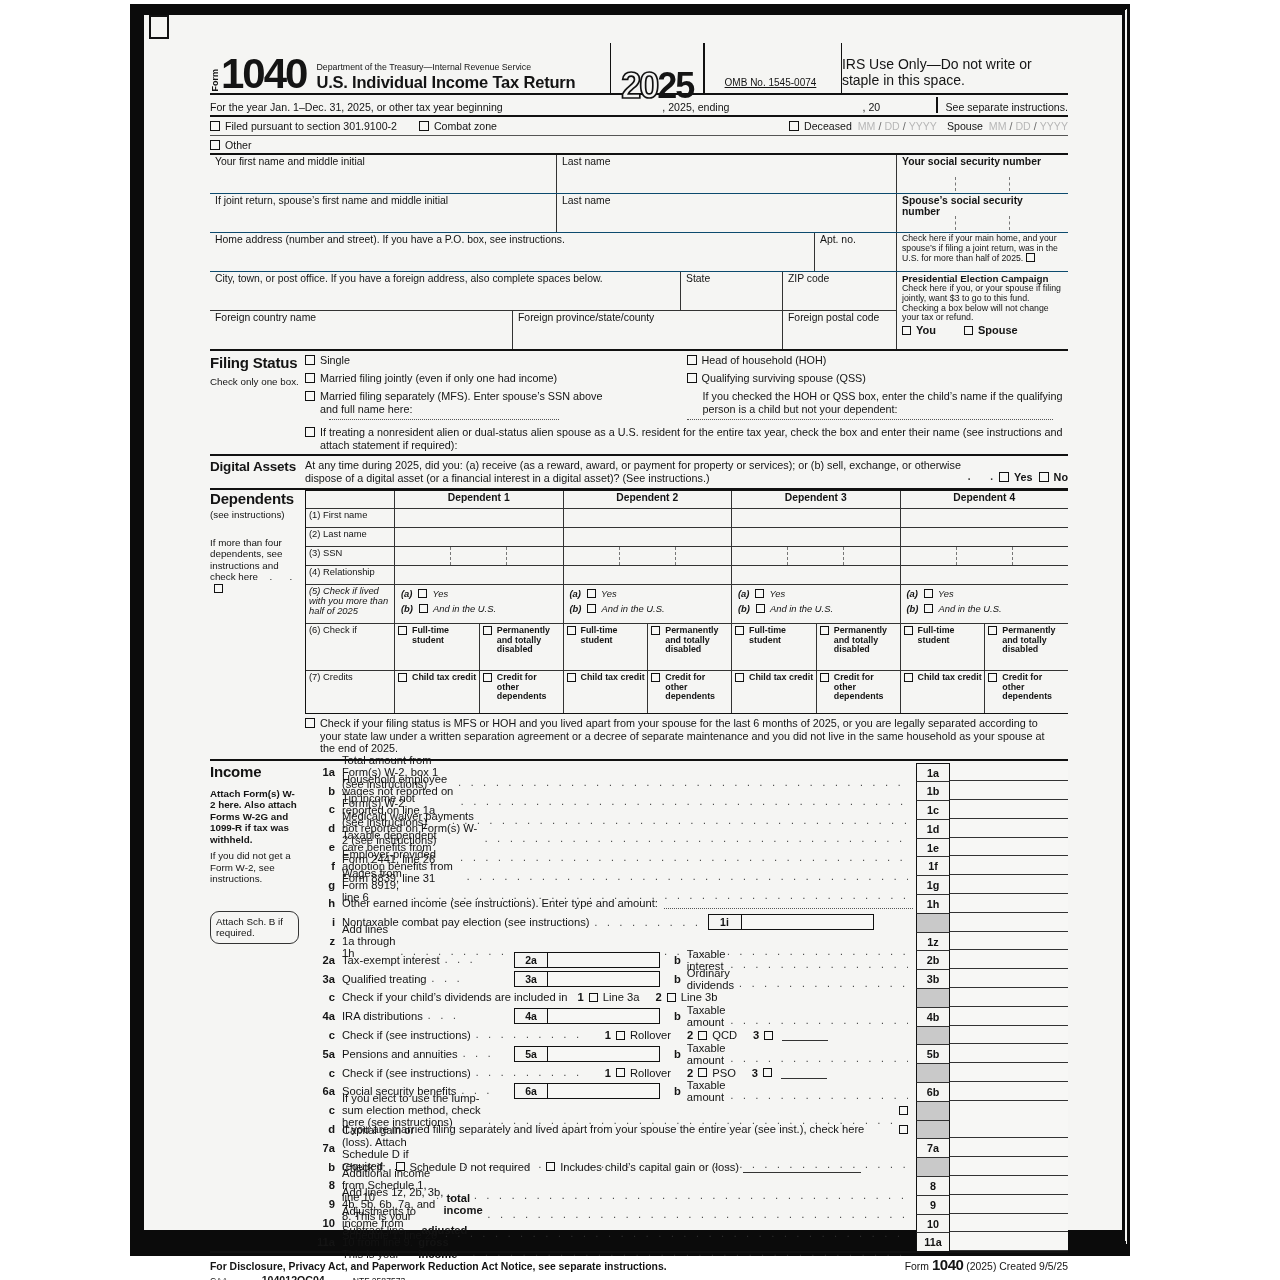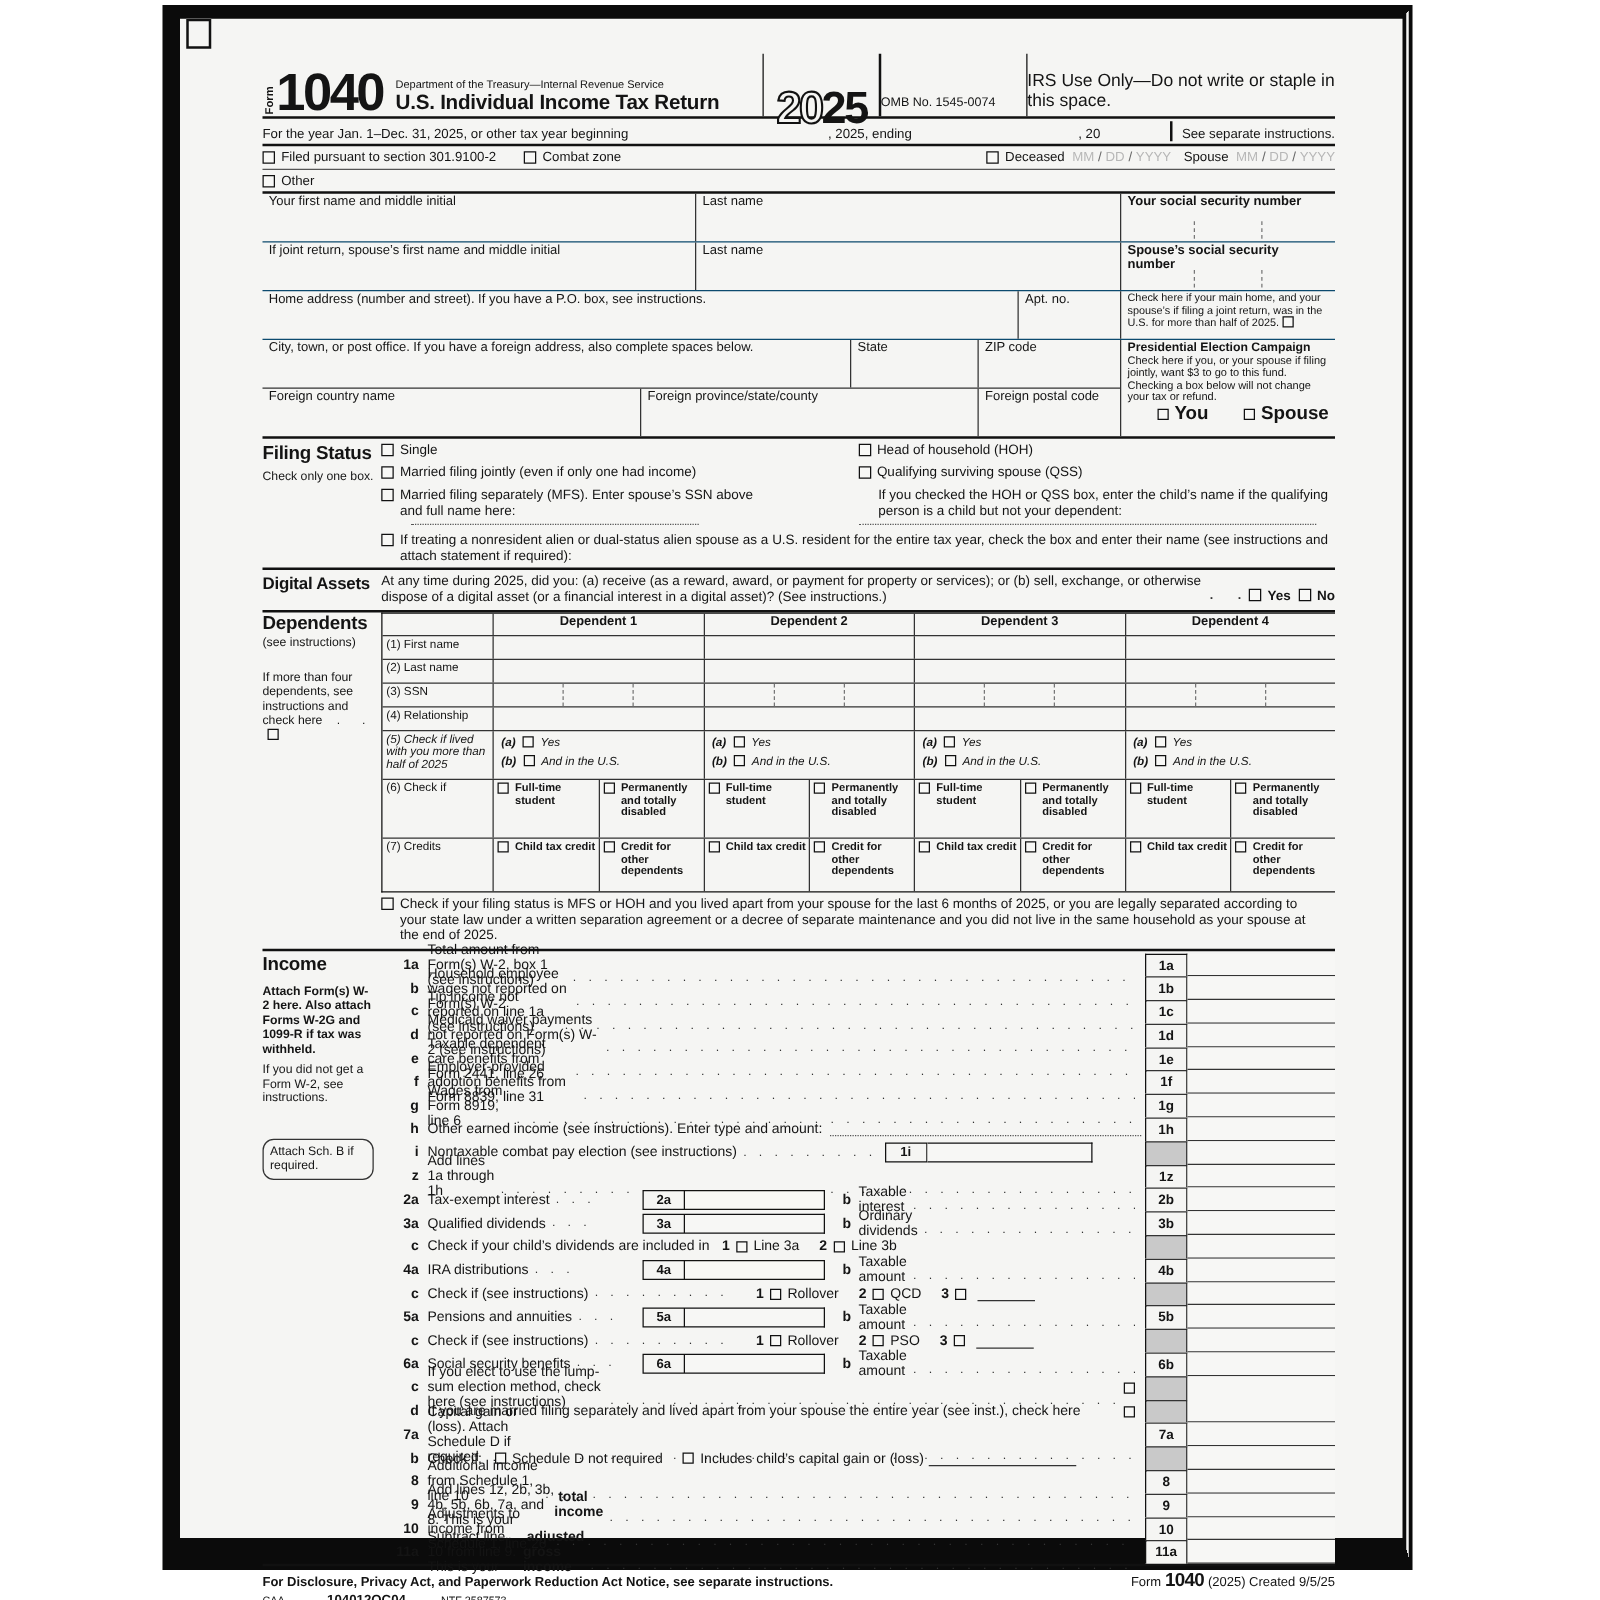--- a/index.html
+++ b/index.html
@@ -27,21 +27,21 @@
   
   .hdr{display:flex;align-items:stretch;border-bottom:2.5px solid #111;height:50px;}
   .hdr-left{display:flex;align-items:flex-end;width:400px;padding-bottom:2px;}
   .form-word{writing-mode:vertical-rl;transform:rotate(180deg);font-size:9px;font-weight:bold;line-height:10px;margin-right:1px;}
   .form-num{font-size:42px;font-weight:800;letter-spacing:-2px;line-height:34px;margin-right:10px;}
   .dept{font-size:8.8px;margin-bottom:2px;}
   .ftitle{font-size:16.5px;font-weight:bold;letter-spacing:-.2px;line-height:17px;}
   .vd{width:1.3px;background:#111;flex:none;}
   .year{width:92px;display:flex;align-items:center;justify-content:center;font-size:36px;font-weight:800;letter-spacing:-2px;margin-top:36px;}
   .yr-outline{color:#f5f5f3;-webkit-text-stroke:1.7px #111;}
-  .omb{width:112px;font-size:10px;display:flex;align-items:flex-end;padding:0 4px 5px 0;}
+  .omb{width:112px;font-size:10px;display:flex;align-items:flex-end;padding:0 4px 5px 20px;text-decoration:underline;}
   .irsuse{flex:1;font-size:14px;display:flex;align-items:flex-end;justify-content:center;padding-bottom:5px;}
 
   .yearrow{display:flex;align-items:flex-end;height:18px;border-bottom:2px solid #111;font-size:10.6px;padding-bottom:2px;}
   .cbrow{display:flex;align-items:center;height:18px;border-bottom:1px solid #555;font-size:10.6px;}
   .otherrow{display:flex;align-items:center;height:17px;font-size:10.6px;}
   .ph{color:#b7b7b7;}
   .slash{color:#666;margin:0 3px;}
 
   
   .ntable{border-top:2px solid #111;font-size:10.4px;}
@@ -54,21 +54,21 @@
   .ssn-entry{position:absolute;left:4px;right:4px;bottom:2px;height:14px;display:flex;}
   .ssn-entry div{flex:1;border-right:1.3px dashed #777;}
   .ssn-entry div:last-child{border-right:none;}
   .tiny{font-size:8.7px;line-height:9.6px;}
   .nrow-de{display:grid;grid-template-columns:686px 172px;border-bottom:2px solid #111;}
   .de-left .nrow{border-bottom:none;}
   .de-left .nrowD{grid-template-columns:470px 102px 114px;height:38px;border-bottom:1px solid #333;}
   .de-left .nrowE{grid-template-columns:302px 270px 114px;height:38px;}
   .pec{border-left:1px solid #333;padding:1px 5px;font-size:8.8px;line-height:9.8px;}
   .pec-title{font-weight:bold;font-size:9.8px;line-height:11px;}
-  .pec-opts{display:flex;gap:28px;margin-top:3px;font-weight:bold;font-size:15px;justify-content:flex-end;}
+  .pec-opts{display:flex;gap:28px;margin-top:3px;font-weight:bold;font-size:11px;}
 
   
   .section{display:flex;border-bottom:2px solid #111;padding:3px 0 2px 0;}
   .sidebar{width:95px;flex:none;padding-right:4px;box-sizing:border-box;}
   .sec-head{font-size:15px;font-weight:800;letter-spacing:-.2px;}
   .sec-note{font-size:9.8px;margin-top:5px;line-height:11.5px;}
   .main{flex:1;min-width:0;}
 
   
   .fs-cols{display:flex;font-size:10.8px;}
@@ -633,21 +633,21 @@
                   <span class="lead">. . . . . . . . . . . . . . . . . . . . . . . . . . . . . . . . . . . . . . . . . . . . . . . . . . . . . . . . . . . . . . . . . . . . . . . . . . . . . . . . . . . . . . . . . . </span>
                 </span>
               </span>
               <span class="code">2b</span>
               <span class="amt"></span>
             </div>
             <div class="irow">
               <span class="ln">3a</span>
               <span class="mid">
                 <span class="pair-label">
-                  <span>Qualified dividends</span>
+                  <span>Qualified treating</span>
                   <span class="lead fx36">. . . . . . . . . . . . . . . . . . . . . . . . . . . . . . . . . . . . . . . . . . . . . . . . . . . . . . . . . . . . . . . . . . . . . . . . . . . . . . . . . . . . . . . . . . </span>
                 </span>
                 <span class="midbox">
                   <span class="mcode">3a</span>
                   <span class="minput" style="width: 112px;"></span>
                 </span>
                 <span class="bpart">
                   <span class="bl">b</span>
                   <span>Ordinary dividends</span>
                   <span class="lead">. . . . . . . . . . . . . . . . . . . . . . . . . . . . . . . . . . . . . . . . . . . . . . . . . . . . . . . . . . . . . . . . . . . . . . . . . . . . . . . . . . . . . . . . . . </span>

